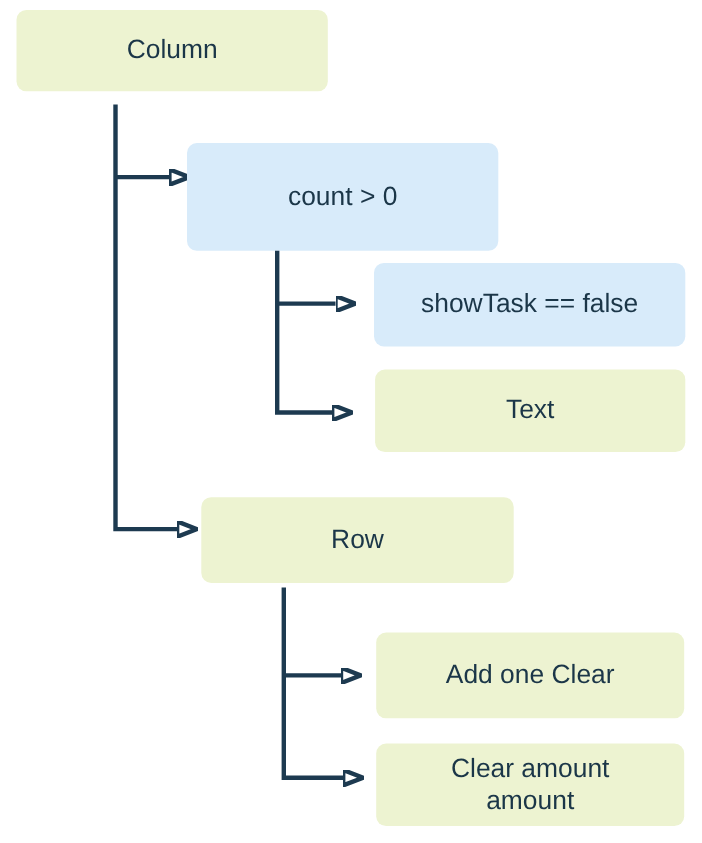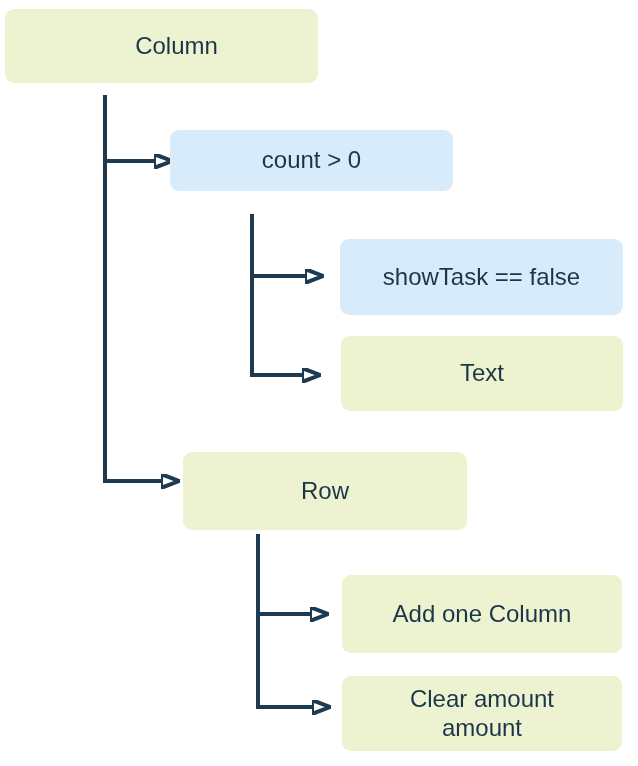--- a/index.html
+++ b/index.html
@@ -34,22 +34,22 @@
     align-items: center;
     justify-content: center;
     text-align: center;
     font-size: 24px;
     line-height: 1.2;
     color: #1b3648;
   }
   .node-widget    { background: #edf3d1; }
   .node-condition { background: #d8ebfa; }
 
-  #node-column   { left: 5px;   top: 9px;   width: 283px; height: 74px; padding-left: 30px; }
-  #node-count    { left: 170px; top: 130px; width: 283px; height: 61px; }
+  #node-column   { left: 15px;   top: 9px;   width: 283px; height: 74px; }
+  #node-count    { left: 170px; top: 130px; width: 283px; height: 98px; }
   #node-showtask { left: 340px; top: 239px; width: 283px; height: 76px; text-align: center; }
   #node-text     { left: 341px; top: 336px; width: 282px; height: 75px; text-align: center; }
   #node-row      { left: 183px; top: 452px; width: 284px; height: 78px; justify-content: center; }
   #node-addone   { left: 342px; top: 575px; width: 280px; height: 78px; }
   #node-clear    { left: 342px; top: 676px; width: 280px; height: 75px; }
   #node-clear .node-label { display: inline-block; max-width: 180px; }
 </style>
 </head>
 <body>
 
@@ -89,20 +89,20 @@
 
   <div class="node node-widget" id="node-text">
     <span class="node-label">Text</span>
   </div>
 
   <div class="node node-widget" id="node-row">
     <span class="node-label">Row</span>
   </div>
 
   <div class="node node-widget" id="node-addone">
-    <span class="node-label">Add one Column</span>
+    <span class="node-label">Add one Clear</span>
   </div>
 
   <div class="node node-widget" id="node-clear">
     <span class="node-label">Clear amount amount</span>
   </div>
 
 </div>
 
 </body></html>

